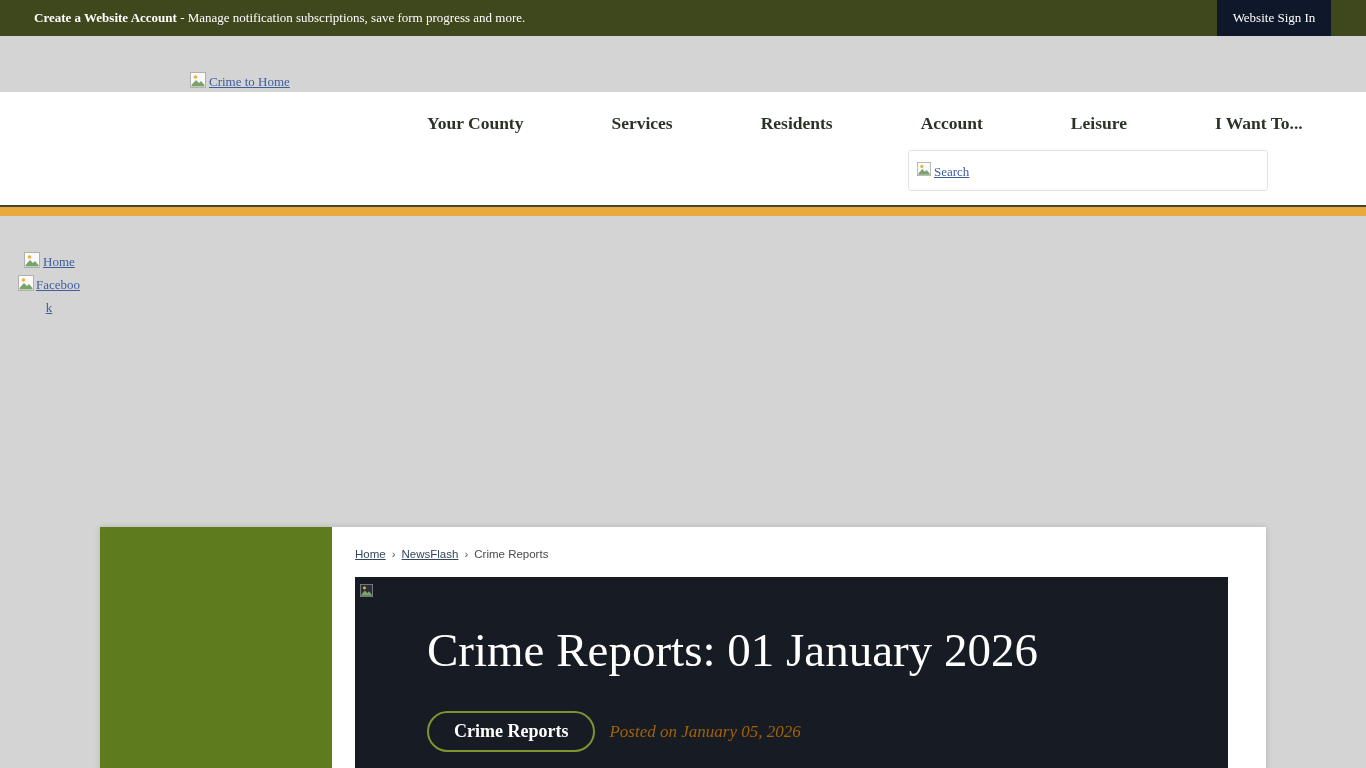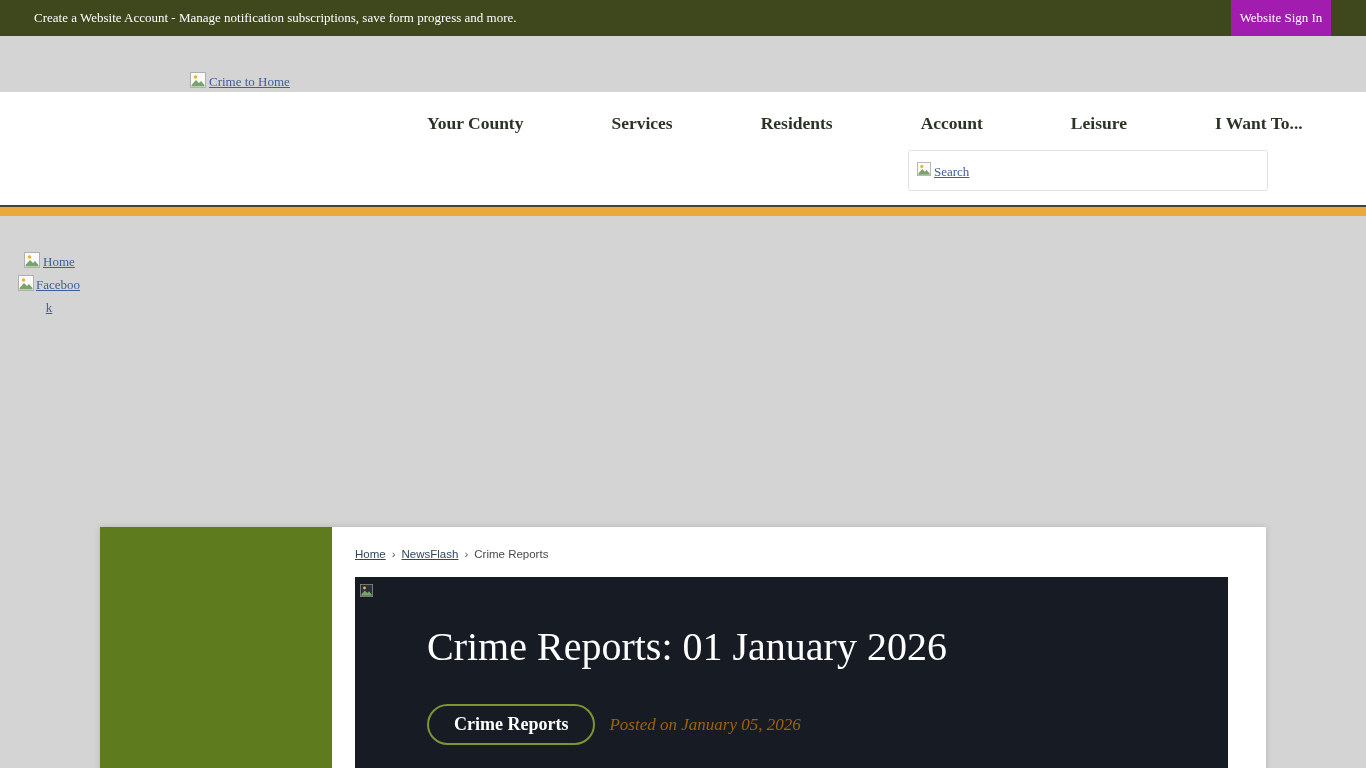--- a/index.html
+++ b/index.html
@@ -10,24 +10,24 @@
     font-family:"Liberation Serif", serif;
   }
 
   
   .topbar {
     position:absolute; top:0; left:0; width:1366px; height:36px;
     background:#3f471c; color:#fff;
     display:flex; align-items:center;
   }
   .topbar-text { padding-left:34px; font-size:13px; color:#fff; }
-  .topbar-text .bold { font-weight:normal; cursor:pointer; }
+  .topbar-text .bold { font-weight:bold; cursor:pointer; }
   .signin-btn {
-    position:absolute; right:35px; top:0; height:36px; width:100px;
-    background:#a21caf; color:#fff; font-size:13px;
+    position:absolute; right:35px; top:0; height:36px; width:114px;
+    background:#0f172a; color:#fff; font-size:13px;
     display:flex; align-items:center; justify-content:center;
     cursor:pointer; border:none; font-family:"Liberation Serif", serif;
   }
 
   
   .bimg { display:inline-block; vertical-align:middle; margin-right:3px; }
 
   
   .logo-link {
     position:absolute; left:190px; top:72px;
@@ -103,21 +103,21 @@
   .breadcrumb .sep { color:#555; }
 
   
   .article-banner {
     position:absolute; left:255px; top:50px; width:873px; height:420px;
     background:#171b24; color:#fff;
   }
   .banner-bimg { position:absolute; left:5px; top:6px; }
   .article-title {
     padding:46px 30px 0 72px;
-    font-size:40px; font-weight:normal; color:#ffffff;
+    font-size:47px; font-weight:normal; color:#ffffff;
     font-family:"Liberation Serif", serif;
   }
   .meta-row {
     display:flex; align-items:center; gap:14px;
     padding-left:72px; margin-top:34px;
   }
   .category-pill {
     border:2px solid #7e9430; border-radius:24px;
     padding:8px 25px; background:transparent;
     color:#fff; font-size:18px; font-weight:bold;

